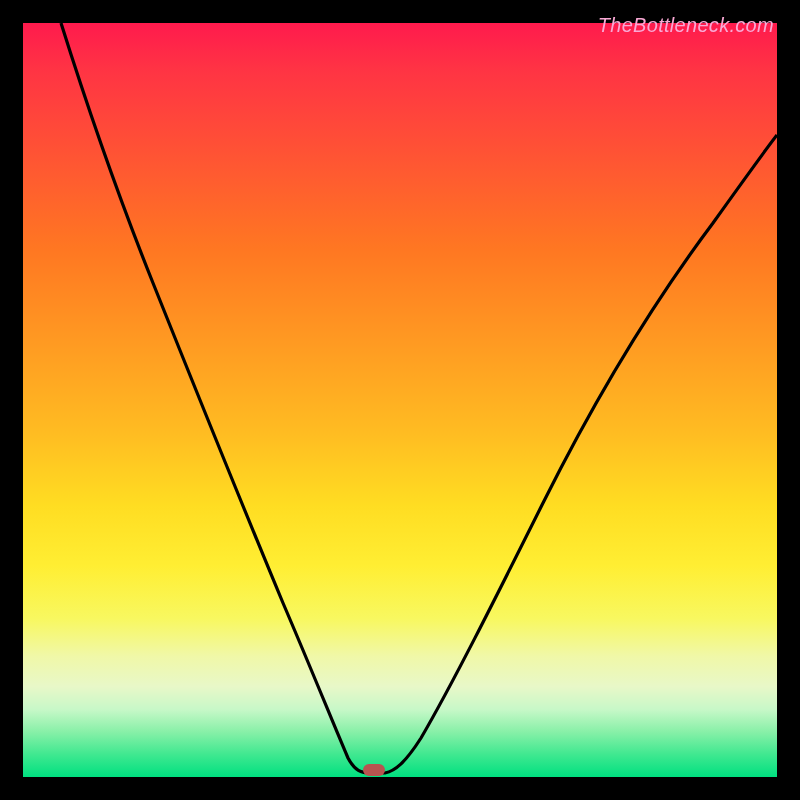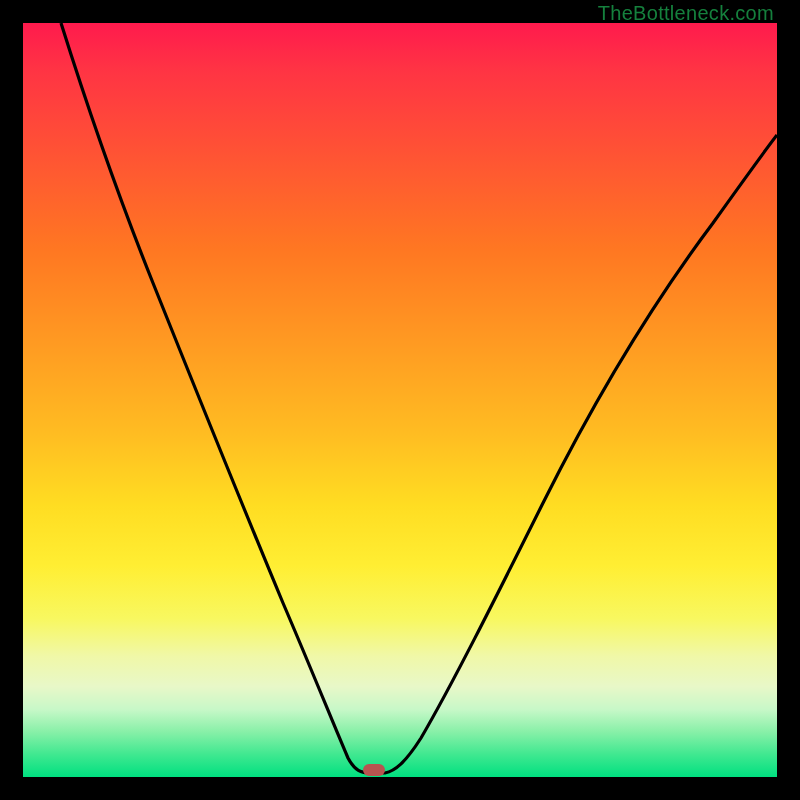--- a/index.html
+++ b/index.html
@@ -45,26 +45,27 @@
       #f8f860 79%,
       #f0f8a8 84%,
       #e8f8c8 88%,
       #c8f8c8 91%,
       #88f0a8 94%,
       #40e890 97%,
       #00e080 100%);
   }
   .watermark {
     position: absolute;
-    top: 2px;
+    top: 14px;
     right: 26px;
-    color: #15803d;
+    color: #f9a8d4;
     font-size: 20px;
     font-weight: 500;
     letter-spacing: 0.3px;
+    font-style: italic;
   }
   .curve-svg {
     position: absolute;
     left: 23px;
     top: 23px;
     width: 754px;
     height: 754px;
   }
   .marker {
     position: absolute;

